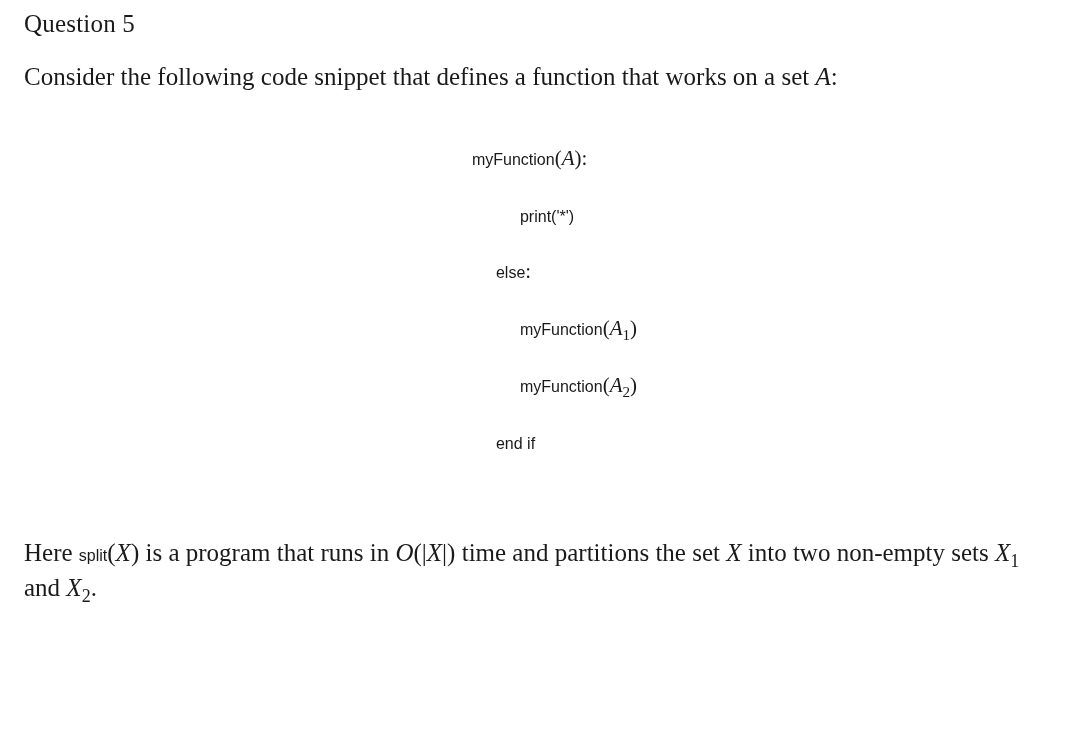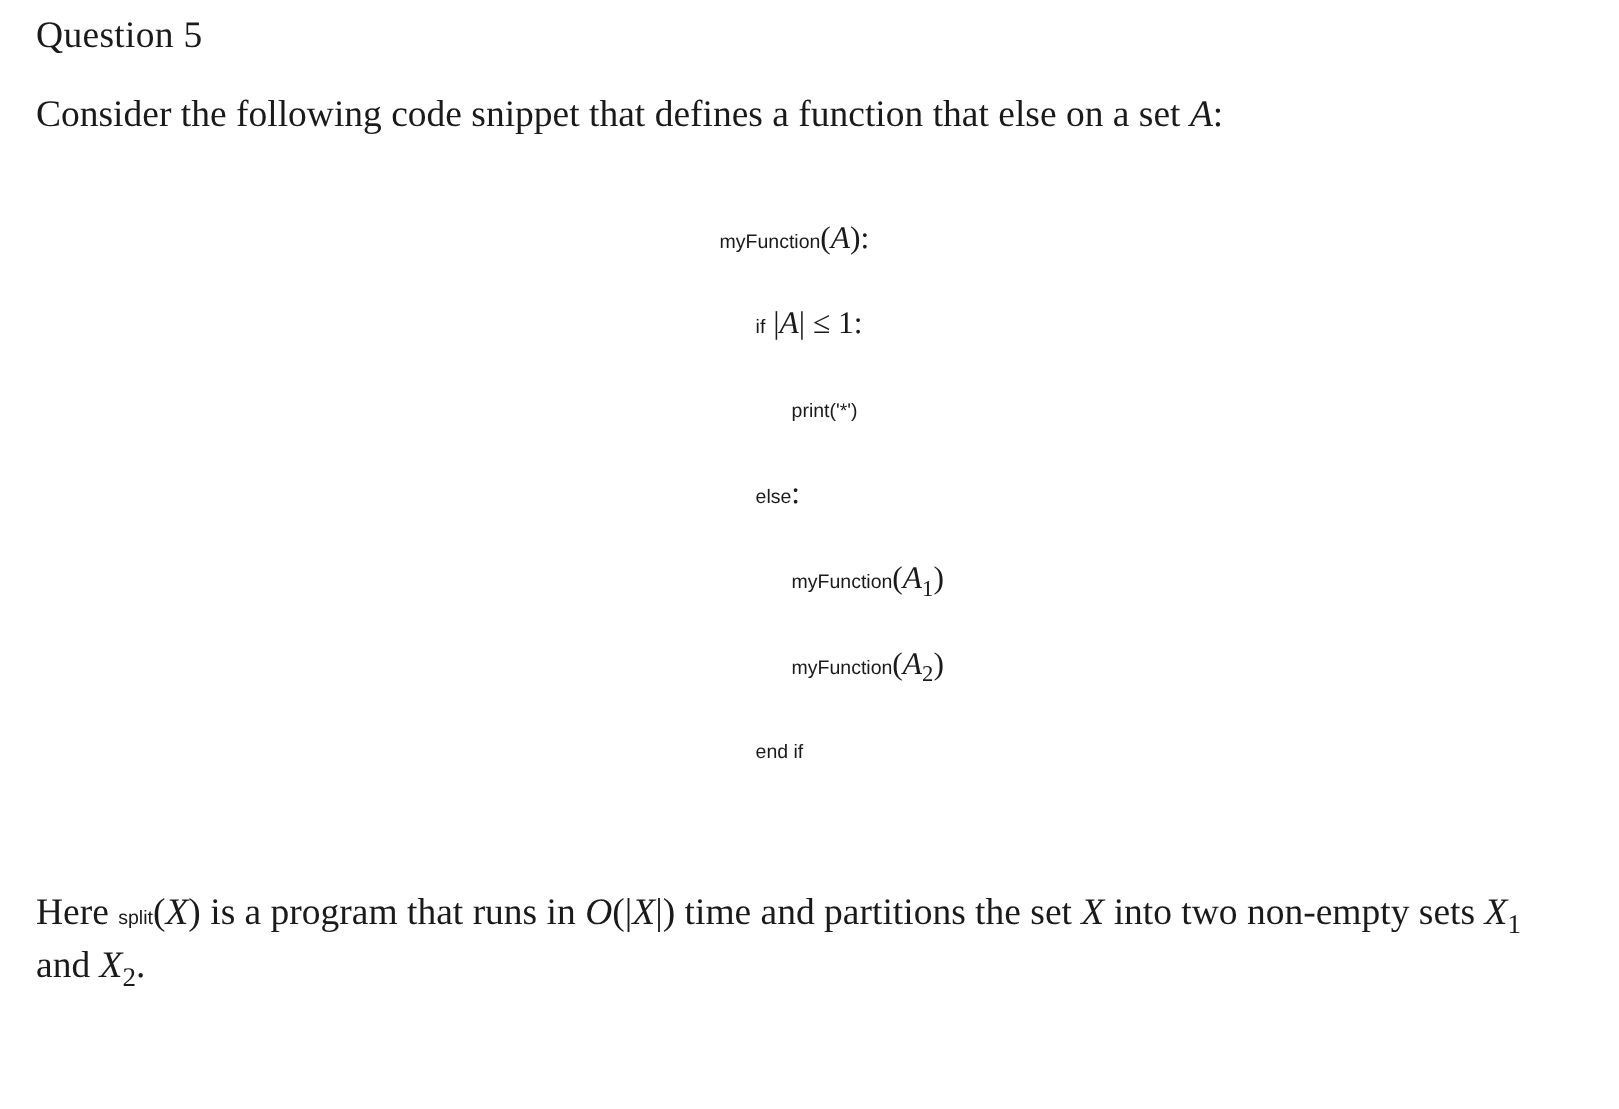--- a/index.html
+++ b/index.html
@@ -32,43 +32,42 @@
     font-size: 21px;
     line-height: 1.35;
     margin: 0 auto 22px auto;
     width: fit-content;
     white-space: pre;
     padding-left: 30px;
   }
   .code-line { display: block; }
   .ind1 { padding-left: 24px; }
   .ind2 { padding-left: 48px; }
-  .sfmono { font-family: Verdana, Geneva, sans-serif; font-size: 13px; }
+  .sfmono { font-family: Verdana, Geneva, sans-serif; font-size: 16px; }
   .para {
     font-size: 25px;
     line-height: 1.4;
     margin-bottom: 28px;
   }
   sub { font-size: 0.72em; vertical-align: sub; line-height: 0; }
   .i { font-style: italic; }
 </style>
 </head>
 <body>
 
 <div class="page">
 
   <div class="q-title">Question 5</div>
 
   <div class="intro">
-    <span>Consider the following code snippet that defines a function that else on a set </span><span class="i">A</span><span>:</span>
+    <span>Consider the following code snippet that defines a function that works on a set </span><span class="i">A</span><span>:</span>
   </div>
 
   <div class="code-block">
 <span class="code-line"><span class="sfmono">myFunction</span><span>(</span><span class="i">A</span><span>):</span></span>
-<span class="code-line ind1"><span class="sfmono">if</span><span> |</span><span class="i">A</span><span>| ≤ 1:</span></span>
 <span class="code-line ind2"><span class="sfmono">print</span><span class="sfmono">('*')</span></span>
 <span class="code-line ind1"><span class="sfmono">else</span><span>:</span></span>
 <span class="code-line ind2"><span class="sfmono">myFunction</span><span>(</span><span class="i">A</span><sub>1</sub><span>)</span></span>
 <span class="code-line ind2"><span class="sfmono">myFunction</span><span>(</span><span class="i">A</span><sub>2</sub><span>)</span></span>
 <span class="code-line ind1"><span class="sfmono">end if</span></span>
   </div>
 
   <div class="para">
     <span>Here </span><span class="sfmono">split</span><span>(</span><span class="i">X</span><span>) is a program that runs in </span><span class="i">O</span><span>(|</span><span class="i">X</span><span>|) time and partitions the set </span><span class="i">X</span><span> into two non-empty sets </span><span class="i">X</span><sub>1</sub><span> and </span><span class="i">X</span><sub>2</sub><span>.</span>
   </div>

